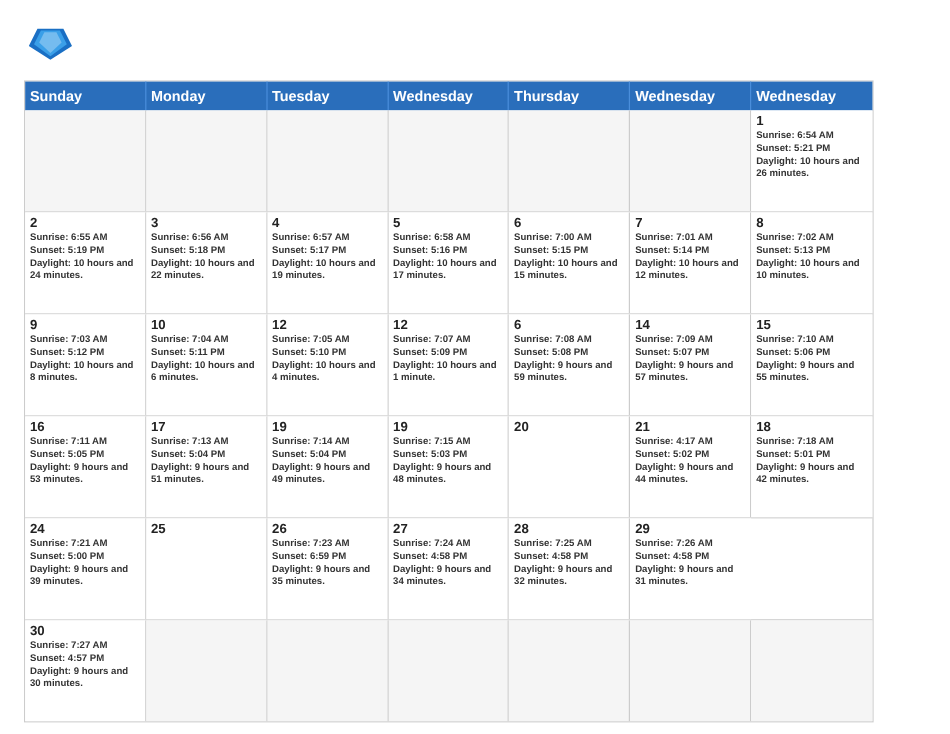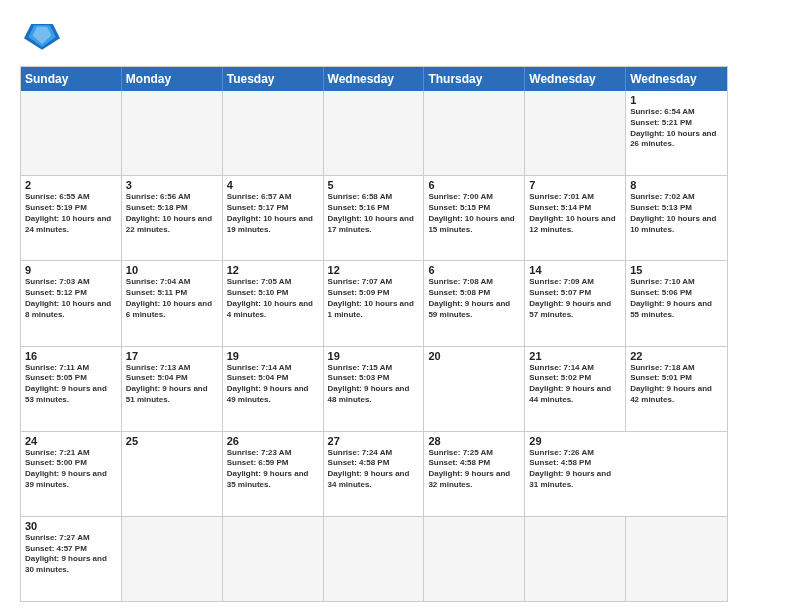--- a/index.html
+++ b/index.html
@@ -270,26 +270,26 @@
             <span class="day-num">19</span>
             <div class="day-info">Sunrise: 7:15 AM
 Sunset: 5:03 PM
 Daylight: 9 hours and 48 minutes.</div>
           </div>
           <div class="cal-cell">
             <span class="day-num">20</span>
           </div>
           <div class="cal-cell">
             <span class="day-num">21</span>
-            <div class="day-info">Sunrise: 7:14 AM
+            <div class="day-info">Sunrise: 4:17 AM
 Sunset: 5:02 PM
 Daylight: 9 hours and 44 minutes.</div>
           </div>
           <div class="cal-cell">
-            <span class="day-num">22</span>
+            <span class="day-num">18</span>
             <div class="day-info">Sunrise: 7:18 AM
 Sunset: 5:01 PM
 Daylight: 9 hours and 42 minutes.</div>
           </div>
         </div>
         <div class="cal-row">
           <div class="cal-cell">
             <span class="day-num">24</span>
             <div class="day-info">Sunrise: 7:21 AM
 Sunset: 5:00 PM

